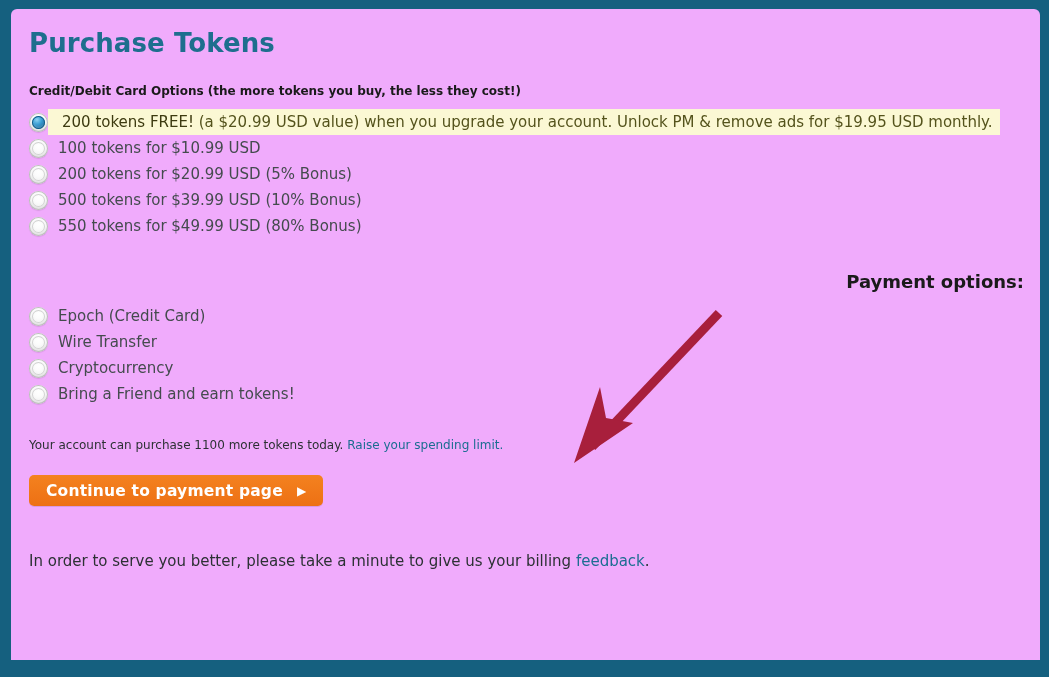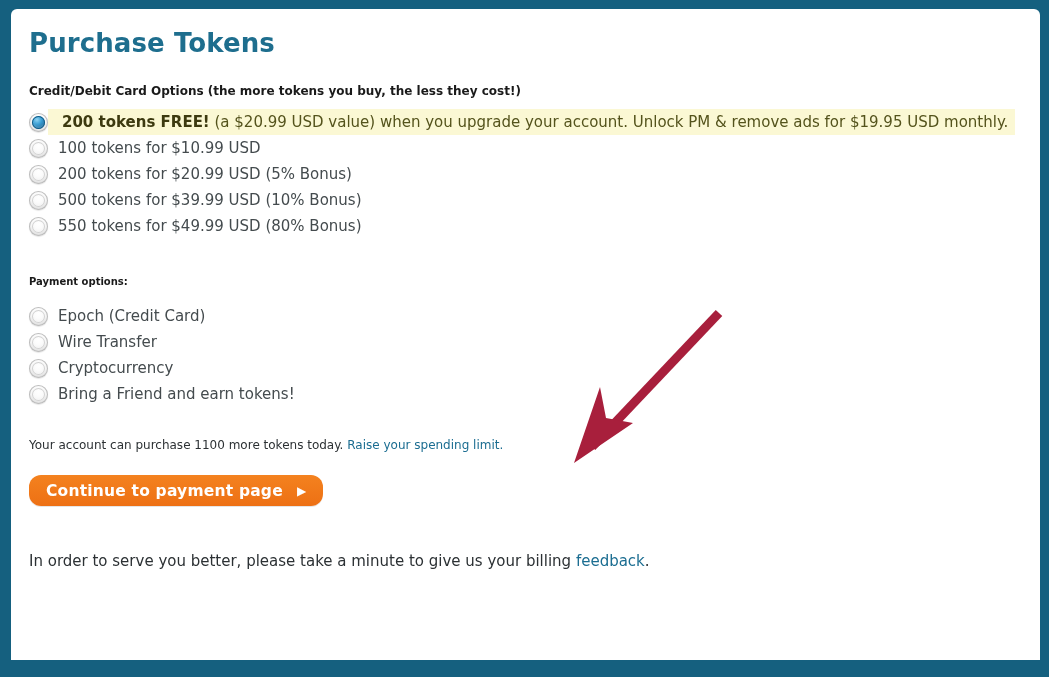--- a/index.html
+++ b/index.html
@@ -22,21 +22,21 @@
     box-sizing: border-box;
   }
 
   
   #card {
     position: absolute;
     left: 11px;
     top: 9px;
     width: 1029px;
     height: 651px;
-    background: #ffffff;
+    background: #f0abfc;
     border-radius: 6px 6px 0 0;
     box-sizing: border-box;
     overflow: hidden;
   }
 
   .content {
     position: absolute;
     left: 18px;
     top: 0;
     width: 995px;
@@ -56,25 +56,26 @@
   
   .section-heading {
     font-size: 12px;
     font-weight: bold;
     color: #1A1A1A;
     margin-top: 23px;
     line-height: 18px;
   }
 
   .payment-heading {
-    font-size: 10px;
+    font-size: 18px;
     font-weight: bold;
     color: #1A1A1A;
     margin-top: 34px;
     line-height: 18px;
+    text-align: right;
   }
 
   
   .option-list {
     margin-top: 9px;
   }
   .option-list.payments {
     margin-top: 12px;
   }
 
@@ -93,21 +94,21 @@
   }
 
   .option-row.highlighted .label {
     background: #FBF8D4;
     padding-left: 14px;
     padding-right: 7px;
     color: #54531C;
   }
   .option-row.highlighted .label b {
     color: #3D3A10;
-    font-weight: bold;
+    font-weight: normal;
   }
 
   
   .radio {
     position: relative;
     flex: 0 0 auto;
     width: 19px;
     height: 19px;
     border-radius: 50%;
     background: radial-gradient(circle at 50% 30%, #ffffff 0%, #f7f7f7 45%, #e2e2e2 72%, #c9c9c9 100%);
@@ -146,21 +147,21 @@
 
   
   .continue-btn {
     display: inline-flex;
     align-items: center;
     margin-top: 20px;
     padding: 0 17px;
     height: 31px;
     background: linear-gradient(#F4821F, #ED7014);
     border: none;
-    border-radius: 12px;
+    border-radius: 5px;
     color: #FFFFFF;
     font-family: "DejaVu Sans", sans-serif;
     font-size: 15.5px;
     font-weight: bold;
     letter-spacing: 0.2px;
     cursor: pointer;
     box-shadow: 0 1px 0 rgba(0,0,0,0.10);
   }
   .continue-btn .arrow-glyph {
     margin-left: 14px;

